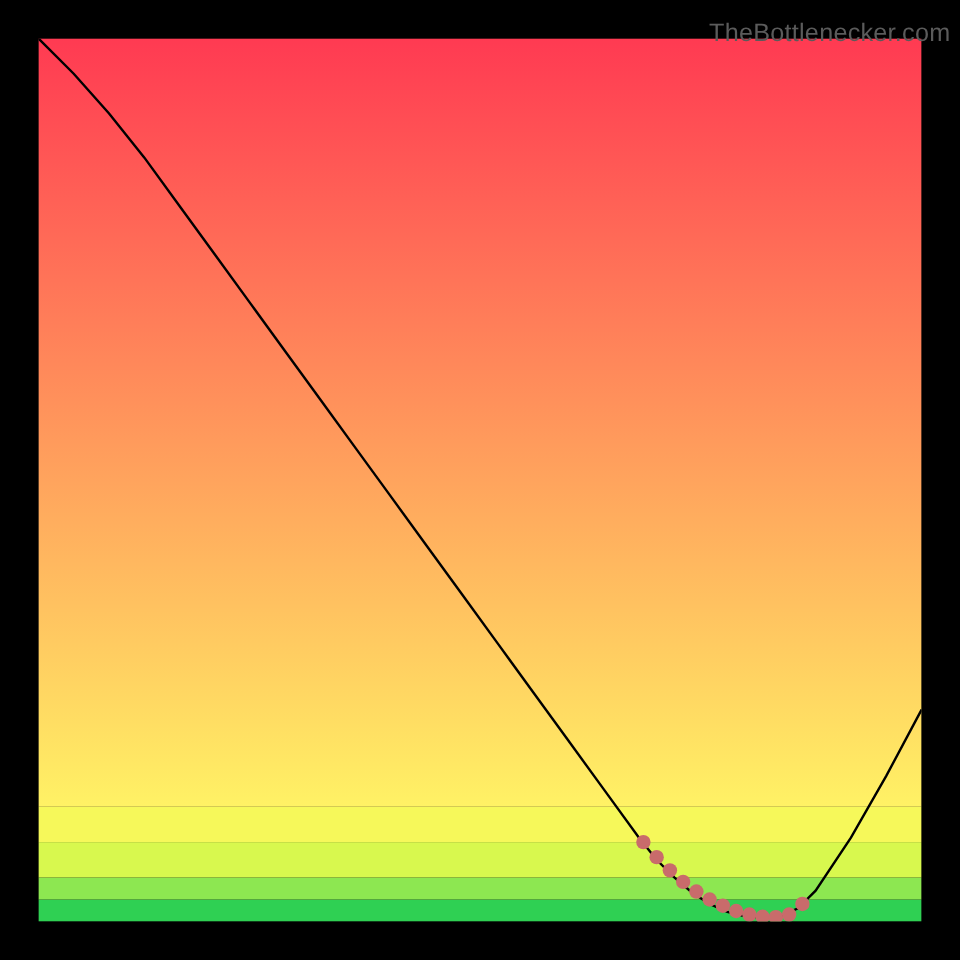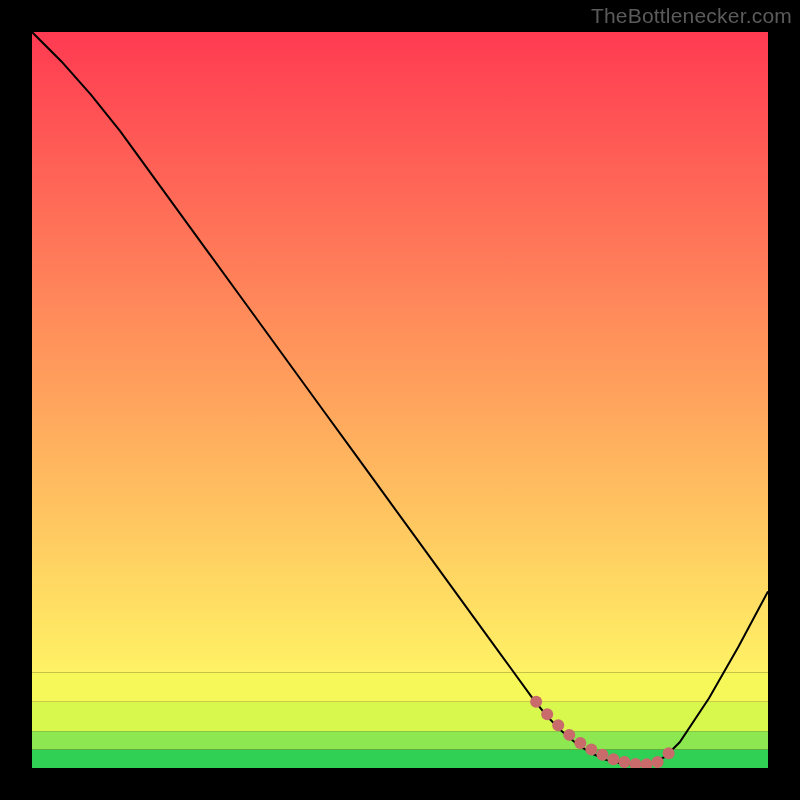--- a/index.html
+++ b/index.html
@@ -10,21 +10,21 @@
     background: #000000;
     overflow: hidden;
   }
   .container {
     position: relative;
     width: 800px;
     height: 800px;
   }
   .watermark {
     position: absolute;
-    top: 4px;
+    top: 16px;
     right: 8px;
     color: #5b5b5b;
     font-family: Arial, Helvetica, sans-serif;
     font-size: 21px;
     font-weight: 500;
     letter-spacing: 0.2px;
     z-index: 10;
   }
   .plot-wrapper {
     position: absolute;

